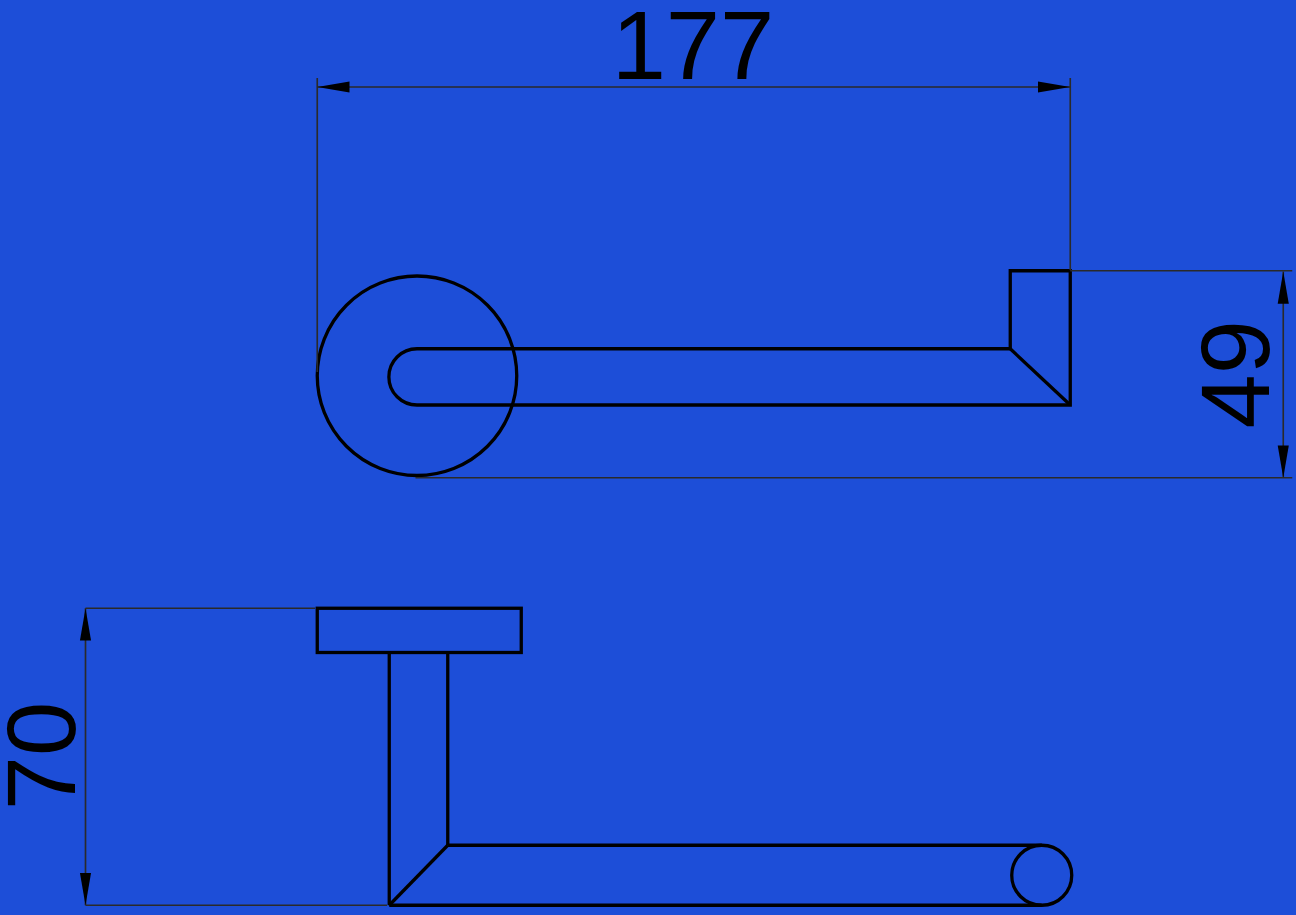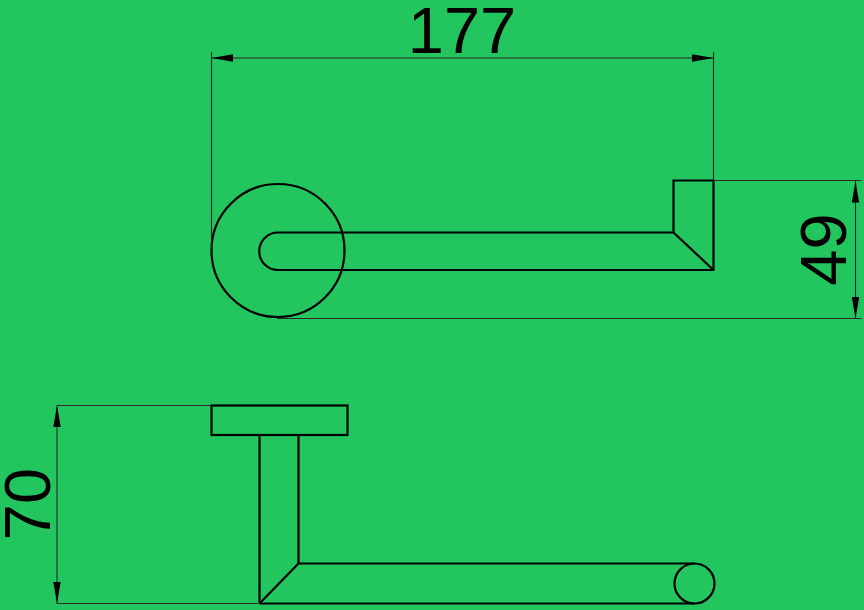--- a/index.html
+++ b/index.html
@@ -7,21 +7,21 @@
     padding: 0;
     background: #ffffff;
     width: 864px;
     height: 610px;
     overflow: hidden;
   }
   .drawing-stage {
     position: relative;
     width: 864px;
     height: 610px;
-    background: #22c55e;
+    background: #1d4ed8;
   }
   svg { display: block; }
   .obj {
     fill: none;
     stroke: #000000;
     stroke-width: 2.2;
     stroke-linejoin: miter;
     stroke-linecap: butt;
   }
   .thin {

